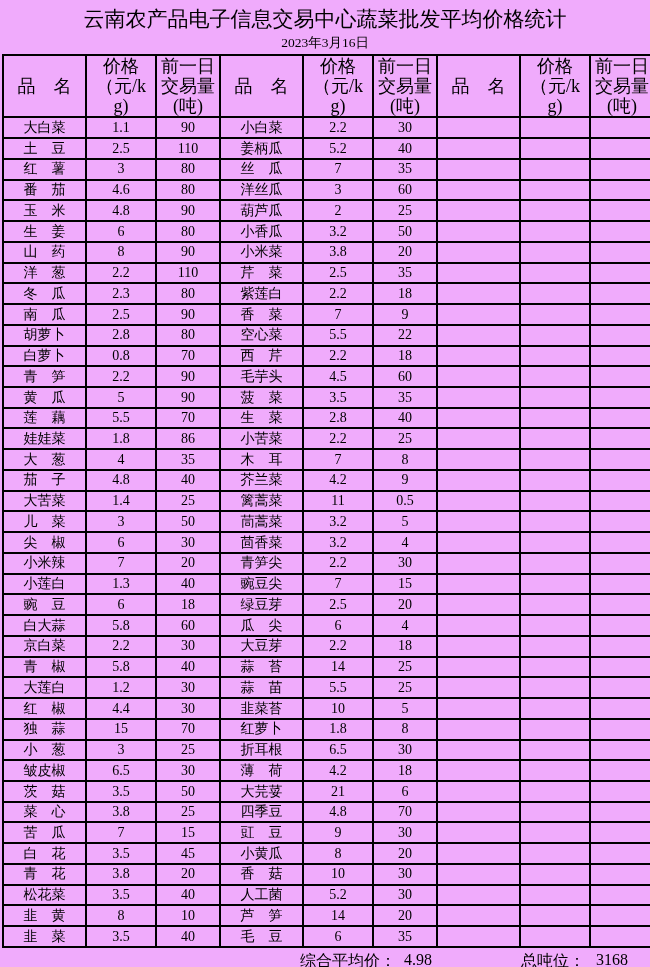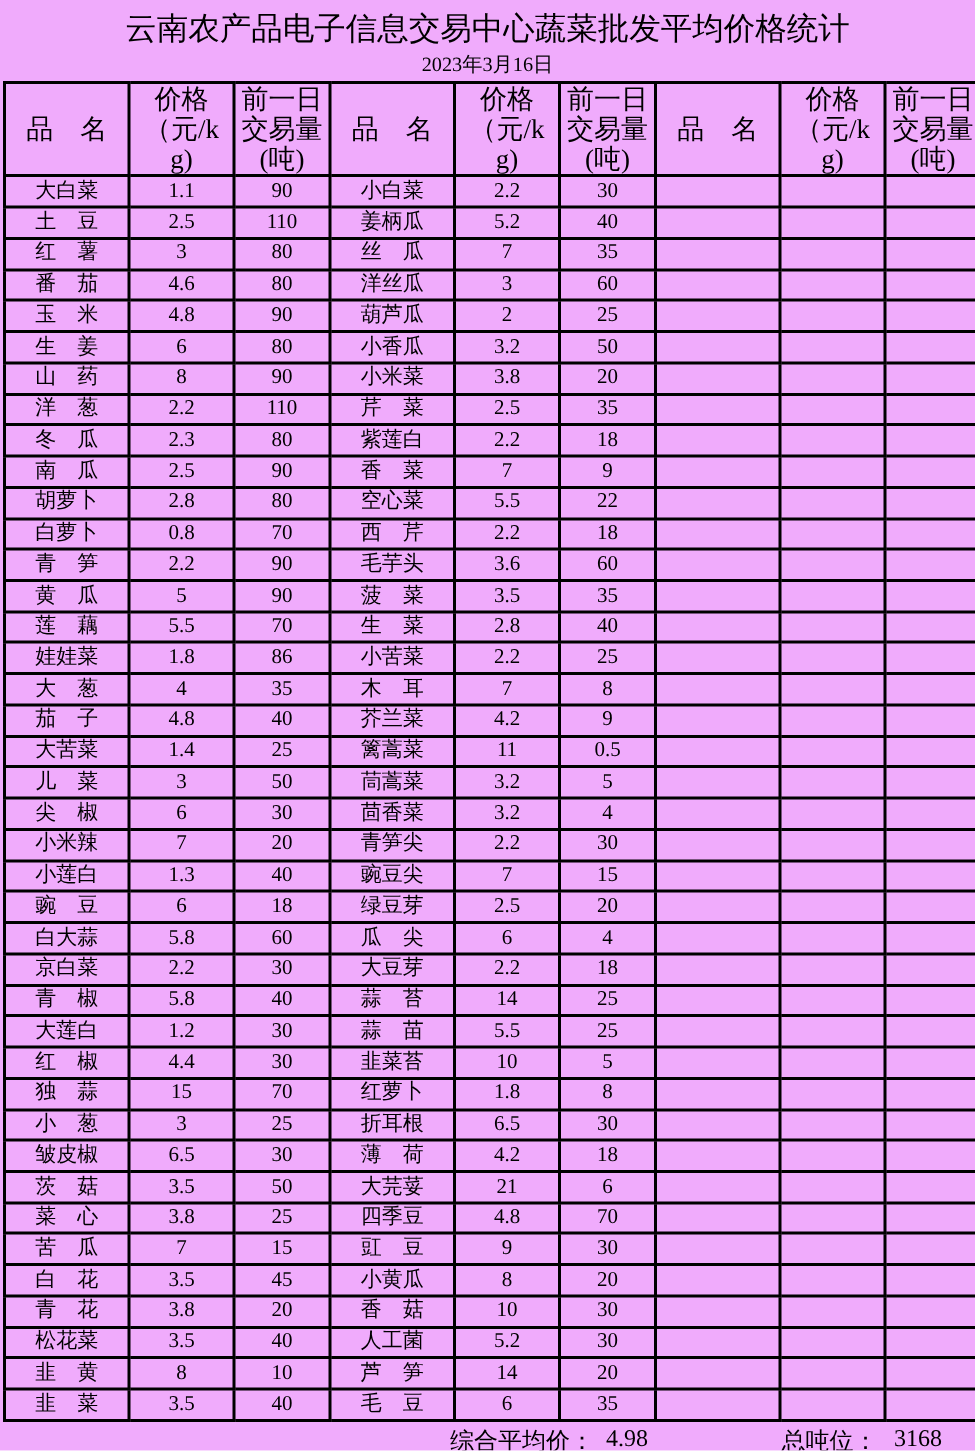--- a/index.html
+++ b/index.html
@@ -229,21 +229,21 @@
           <td>18</td>
           <td></td>
           <td></td>
           <td></td>
         </tr>
         <tr>
           <td>青　笋</td>
           <td>2.2</td>
           <td>90</td>
           <td>毛芋头</td>
-          <td>3.6</td>
+          <td>4.5</td>
           <td>60</td>
           <td></td>
           <td></td>
           <td></td>
         </tr>
         <tr>
           <td>黄　瓜</td>
           <td>5</td>
           <td>90</td>
           <td>菠　菜</td>

